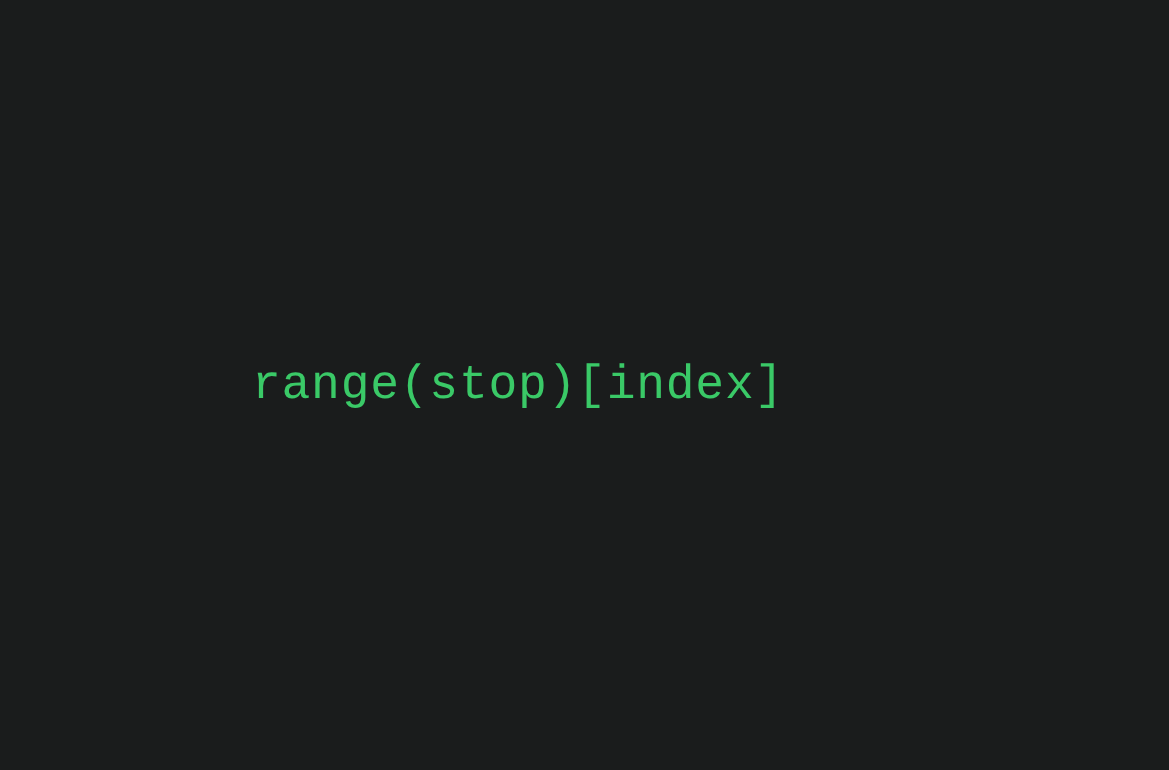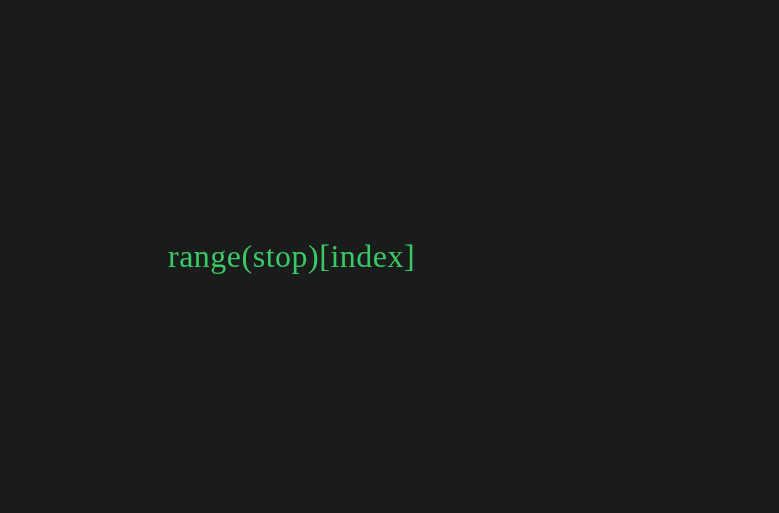--- a/index.html
+++ b/index.html
@@ -10,21 +10,21 @@
     body {
       width: 779px;
       height: 513px;
       background-color: #1a1c1c;
       display: flex;
       align-items: center;
       justify-content: flex-start;
       overflow: hidden;
     }
     .code-text {
-      font-family: Liberation Serif, serif;
+      font-family: Liberation Mono, monospace;
       font-size: 32px;
       font-weight: 400;
       color: #3ac967;
       padding-left: 168px;
       letter-spacing: 0.5px;
     }
   </style>
 </head>
 <body>
 

